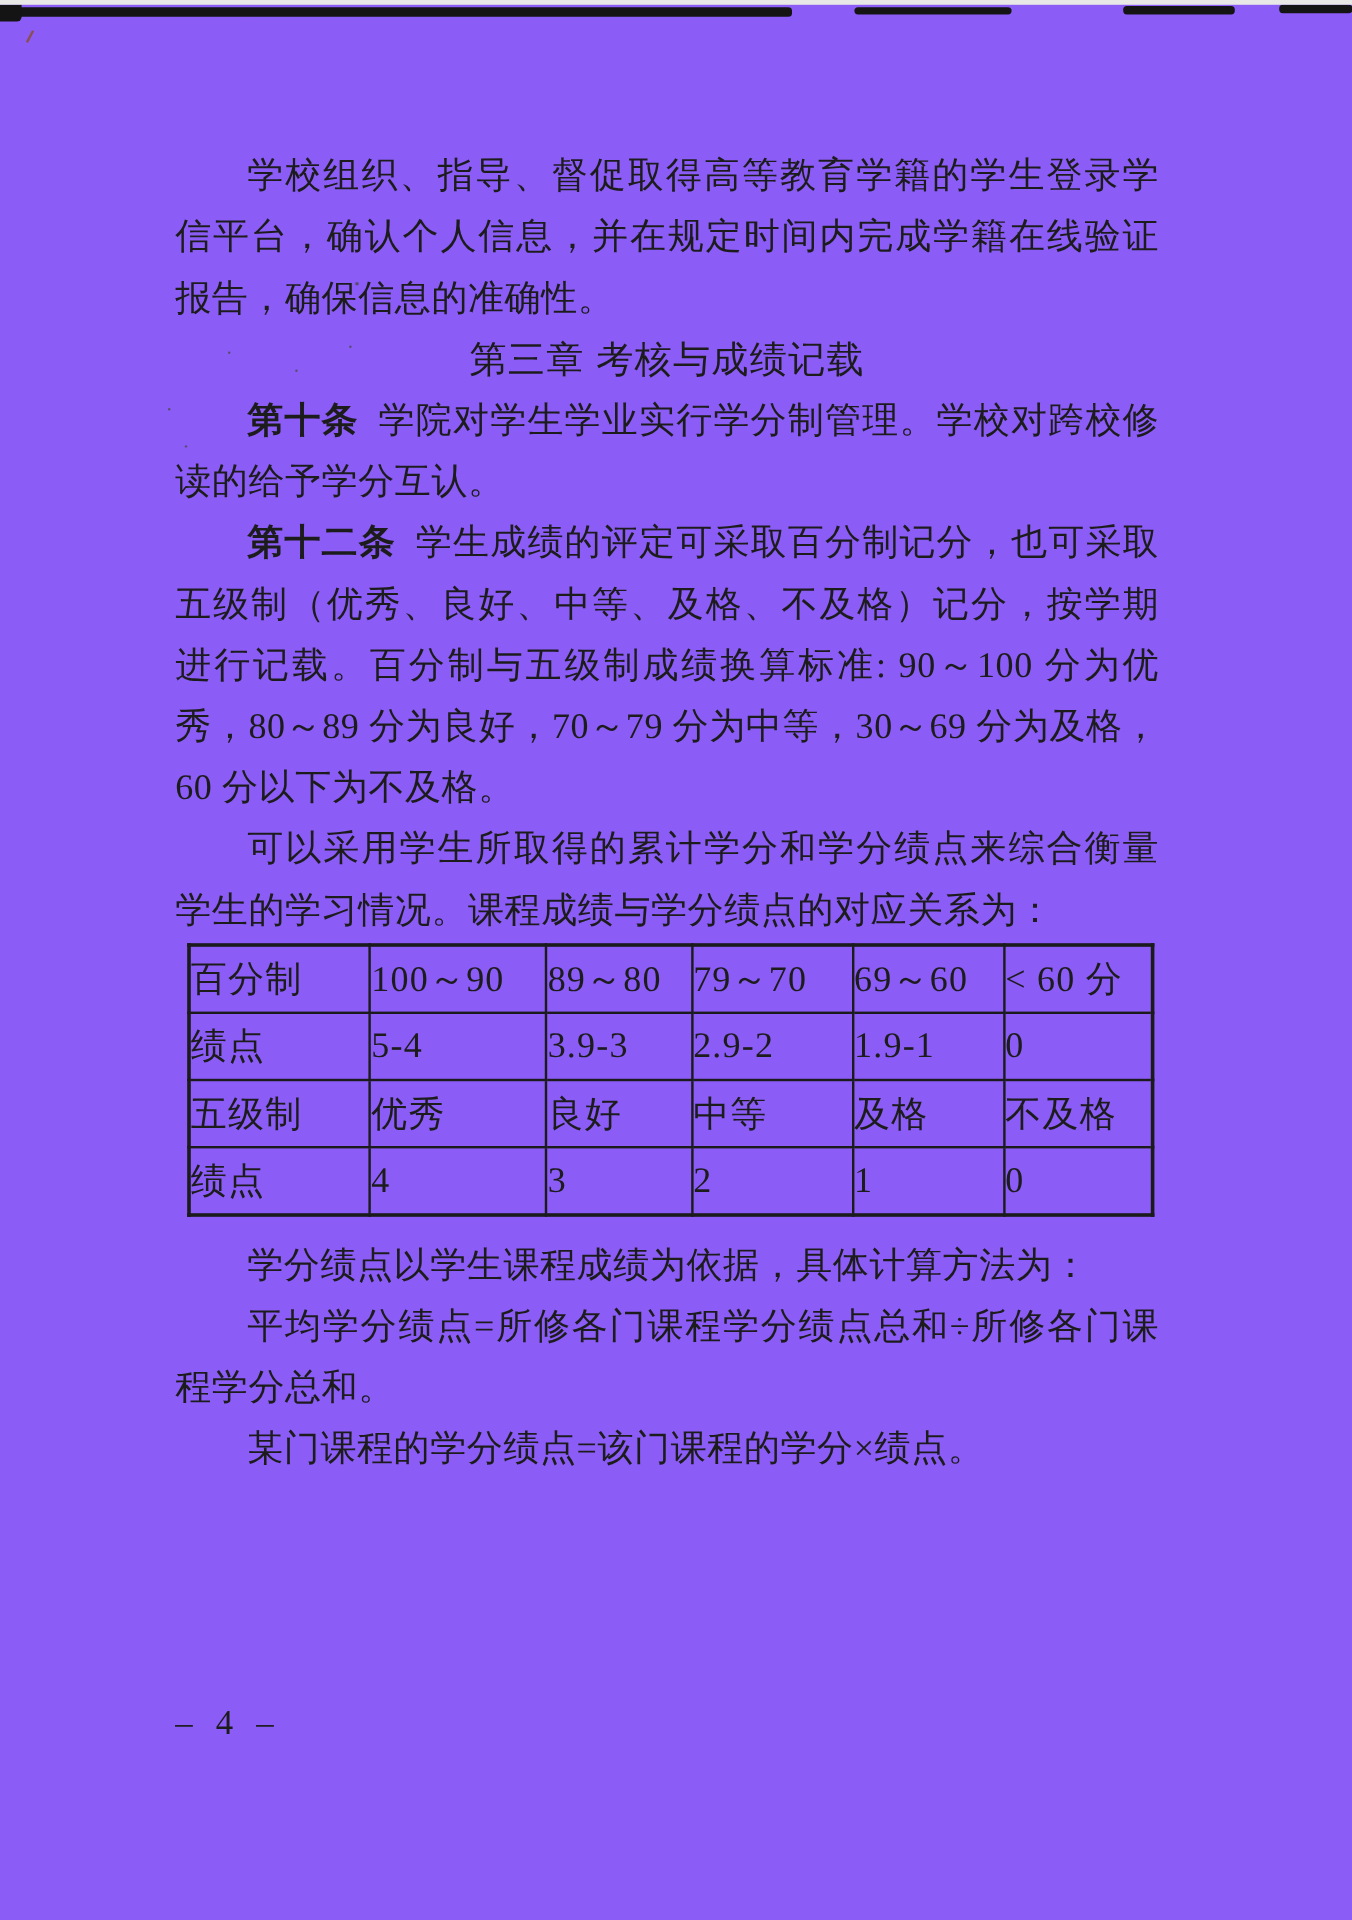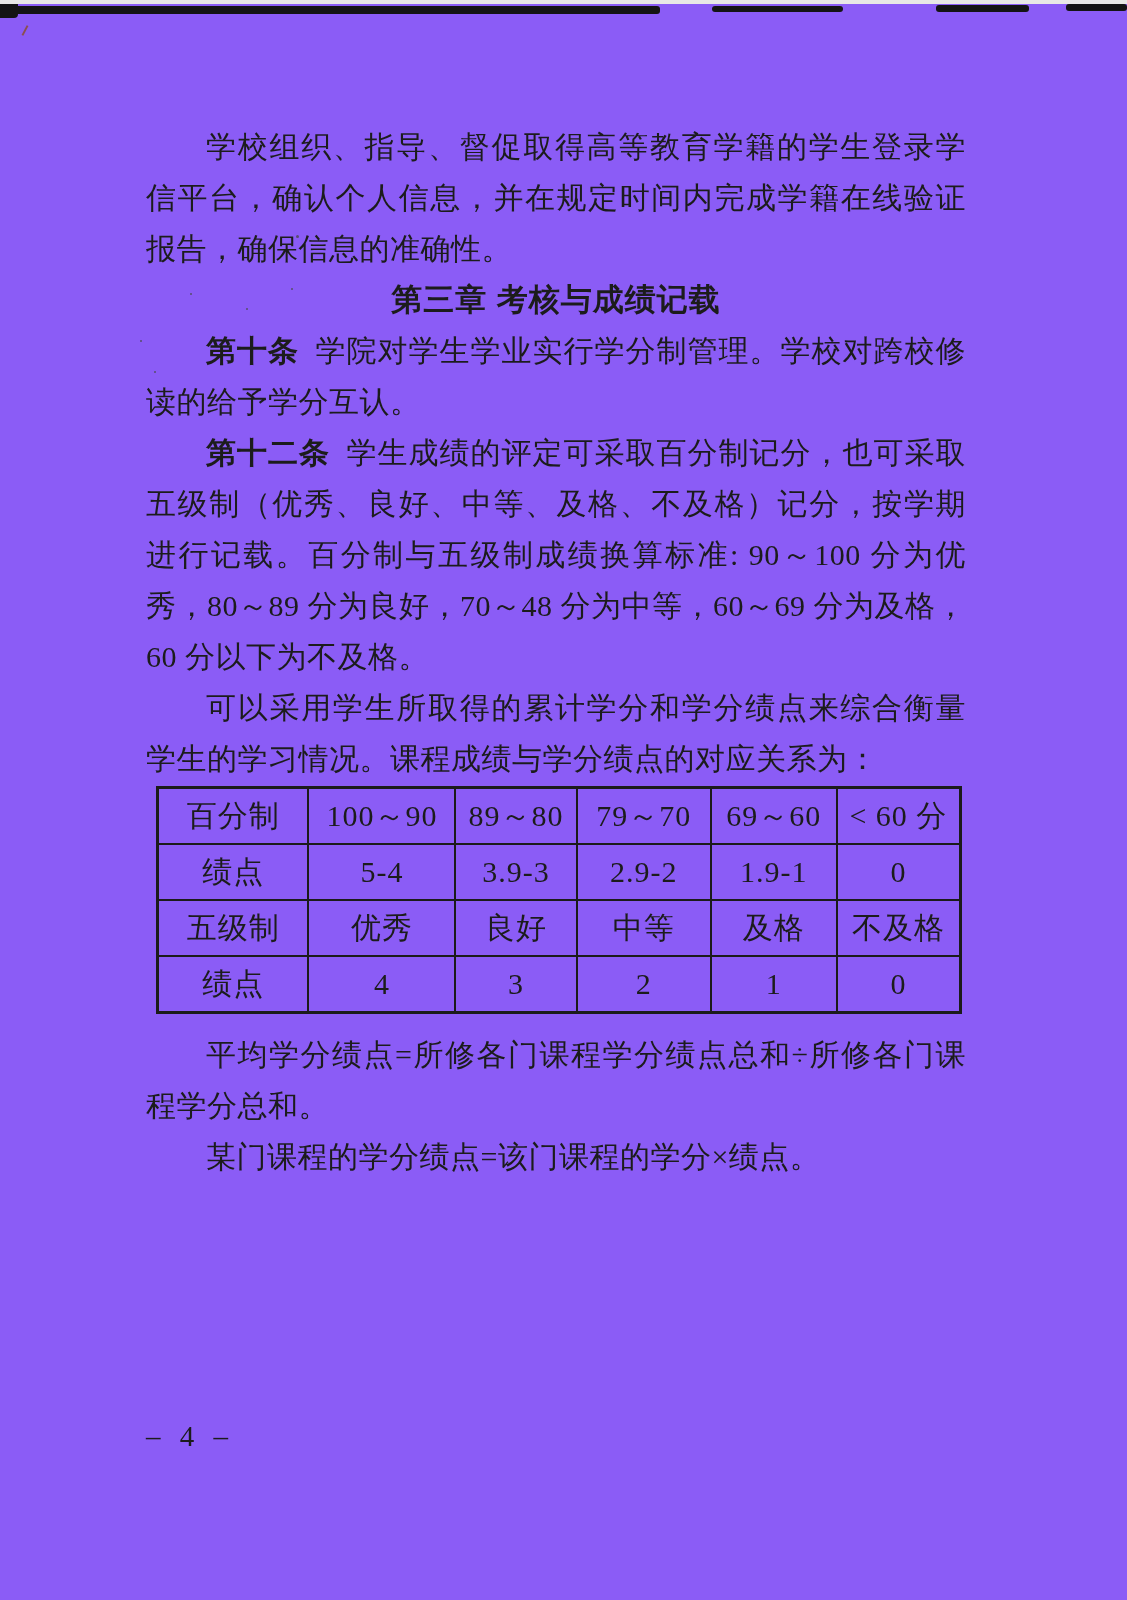--- a/index.html
+++ b/index.html
@@ -56,41 +56,40 @@
     text-align: justify;
     text-indent: 2em;
     letter-spacing: 0.5px;
   }
   .chapter-heading {
     margin: 0;
     font-size: 31px;
     line-height: 51px;
     text-align: center;
     text-indent: 0;
-    font-weight: bold;
+    font-weight: normal;
     font-family: "Liberation Sans", sans-serif;
     letter-spacing: 1px;
   }
   .article-label {
     font-weight: bold;
     font-family: Liberation Sans, sans-serif;
     margin-right: 0.55em;
   }
   
   table.grade-table {
     border-collapse: collapse;
     margin-left: 10px;
     margin-top: 2px;
     width: 806px;
     table-layout: fixed;
   }
   table.grade-table td {
     border: 2px solid #1b1b1b;
     height: 54px;
-    text-align: center;
     vertical-align: middle;
     font-size: 30px;
     letter-spacing: 1px;
     padding: 0;
   }
   table.grade-table {
     border: 3px solid #1b1b1b;
   }
   .post-block { margin-top: 15px; }
   .page-number {
@@ -123,21 +122,21 @@
 
   <div class="content">
 
     <p class="body-par">学校组织、指导、督促取得高等教育学籍的学生登录学信平台，确认个人信息，并在规定时间内完成学籍在线验证报告，确保信息的准确性。</p>
 
     <h2 class="body-par chapter-heading">第三章 考核与成绩记载</h2>
 
     <p class="body-par"><span class="article-label">第十条</span><span>学院对学生学业实行学分制管理。学校对跨校修读的给予学分互认。</span></p>
 
 
-    <p class="body-par"><span class="article-label">第十二条</span><span>学生成绩的评定可采取百分制记分，也可采取五级制（优秀、良好、中等、及格、不及格）记分，按学期进行记载。百分制与五级制成绩换算标准: 90～100 分为优秀，80～89 分为良好，70～48 分为中等，60～69 分为及格，60 分以下为不及格。</span></p>
+    <p class="body-par"><span class="article-label">第十二条</span><span>学生成绩的评定可采取百分制记分，也可采取五级制（优秀、良好、中等、及格、不及格）记分，按学期进行记载。百分制与五级制成绩换算标准: 90～100 分为优秀，80～89 分为良好，70～79 分为中等，30～69 分为及格，60 分以下为不及格。</span></p>
 
     <p class="body-par">可以采用学生所取得的累计学分和学分绩点来综合衡量学生的学习情况。课程成绩与学分绩点的对应关系为：</p>
 
     <table class="grade-table">
       <colgroup>
         <col style="width:18.8%">
         <col style="width:18.3%">
         <col style="width:15.1%">
         <col style="width:16.7%">
         <col style="width:15.7%">
@@ -173,20 +172,21 @@
           <td>4</td>
           <td>3</td>
           <td>2</td>
           <td>1</td>
           <td>0</td>
         </tr>
       </tbody>
     </table>
 
     <div class="post-block">
+      <p class="body-par">学分绩点以学生课程成绩为依据，具体计算方法为：</p>
       <p class="body-par">平均学分绩点=所修各门课程学分绩点总和÷所修各门课程学分总和。</p>
       <p class="body-par">某门课程的学分绩点=该门课程的学分×绩点。</p>
     </div>
 
   </div>
 
   <div class="page-number">– 4 –</div>
 
 </div>
 

